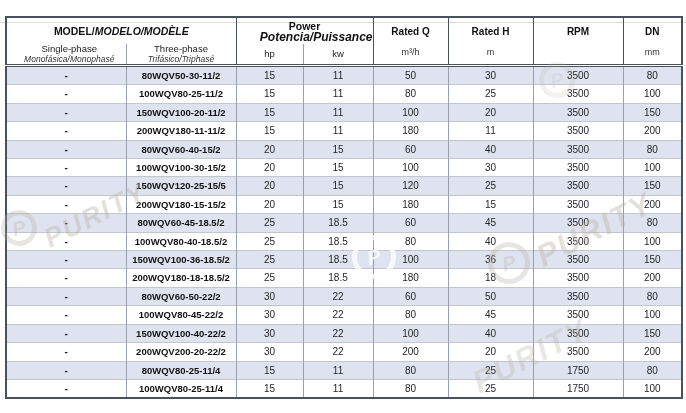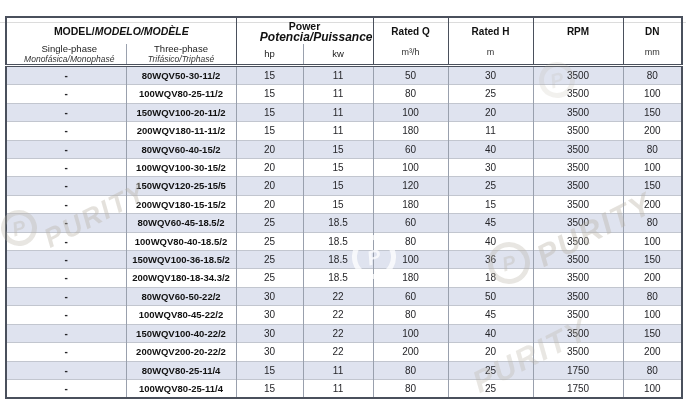--- a/index.html
+++ b/index.html
@@ -269,21 +269,21 @@
           <td class="model">150WQV100-36-18.5/2</td>
           <td class="num">25</td>
           <td class="num">18.5</td>
           <td class="num">100</td>
           <td class="num">36</td>
           <td class="num">3500</td>
           <td class="num">150</td>
         </tr>
         <tr>
           <td class="dash">-</td>
-          <td class="model">200WQV180-18-34.3/2</td>
+          <td class="model">200WQV180-18-18.5/2</td>
           <td class="num">25</td>
           <td class="num">18.5</td>
           <td class="num">180</td>
           <td class="num">18</td>
           <td class="num">3500</td>
           <td class="num">200</td>
         </tr>
         <tr class="stripe">
           <td class="dash">-</td>
           <td class="model">80WQV60-50-22/2</td>

